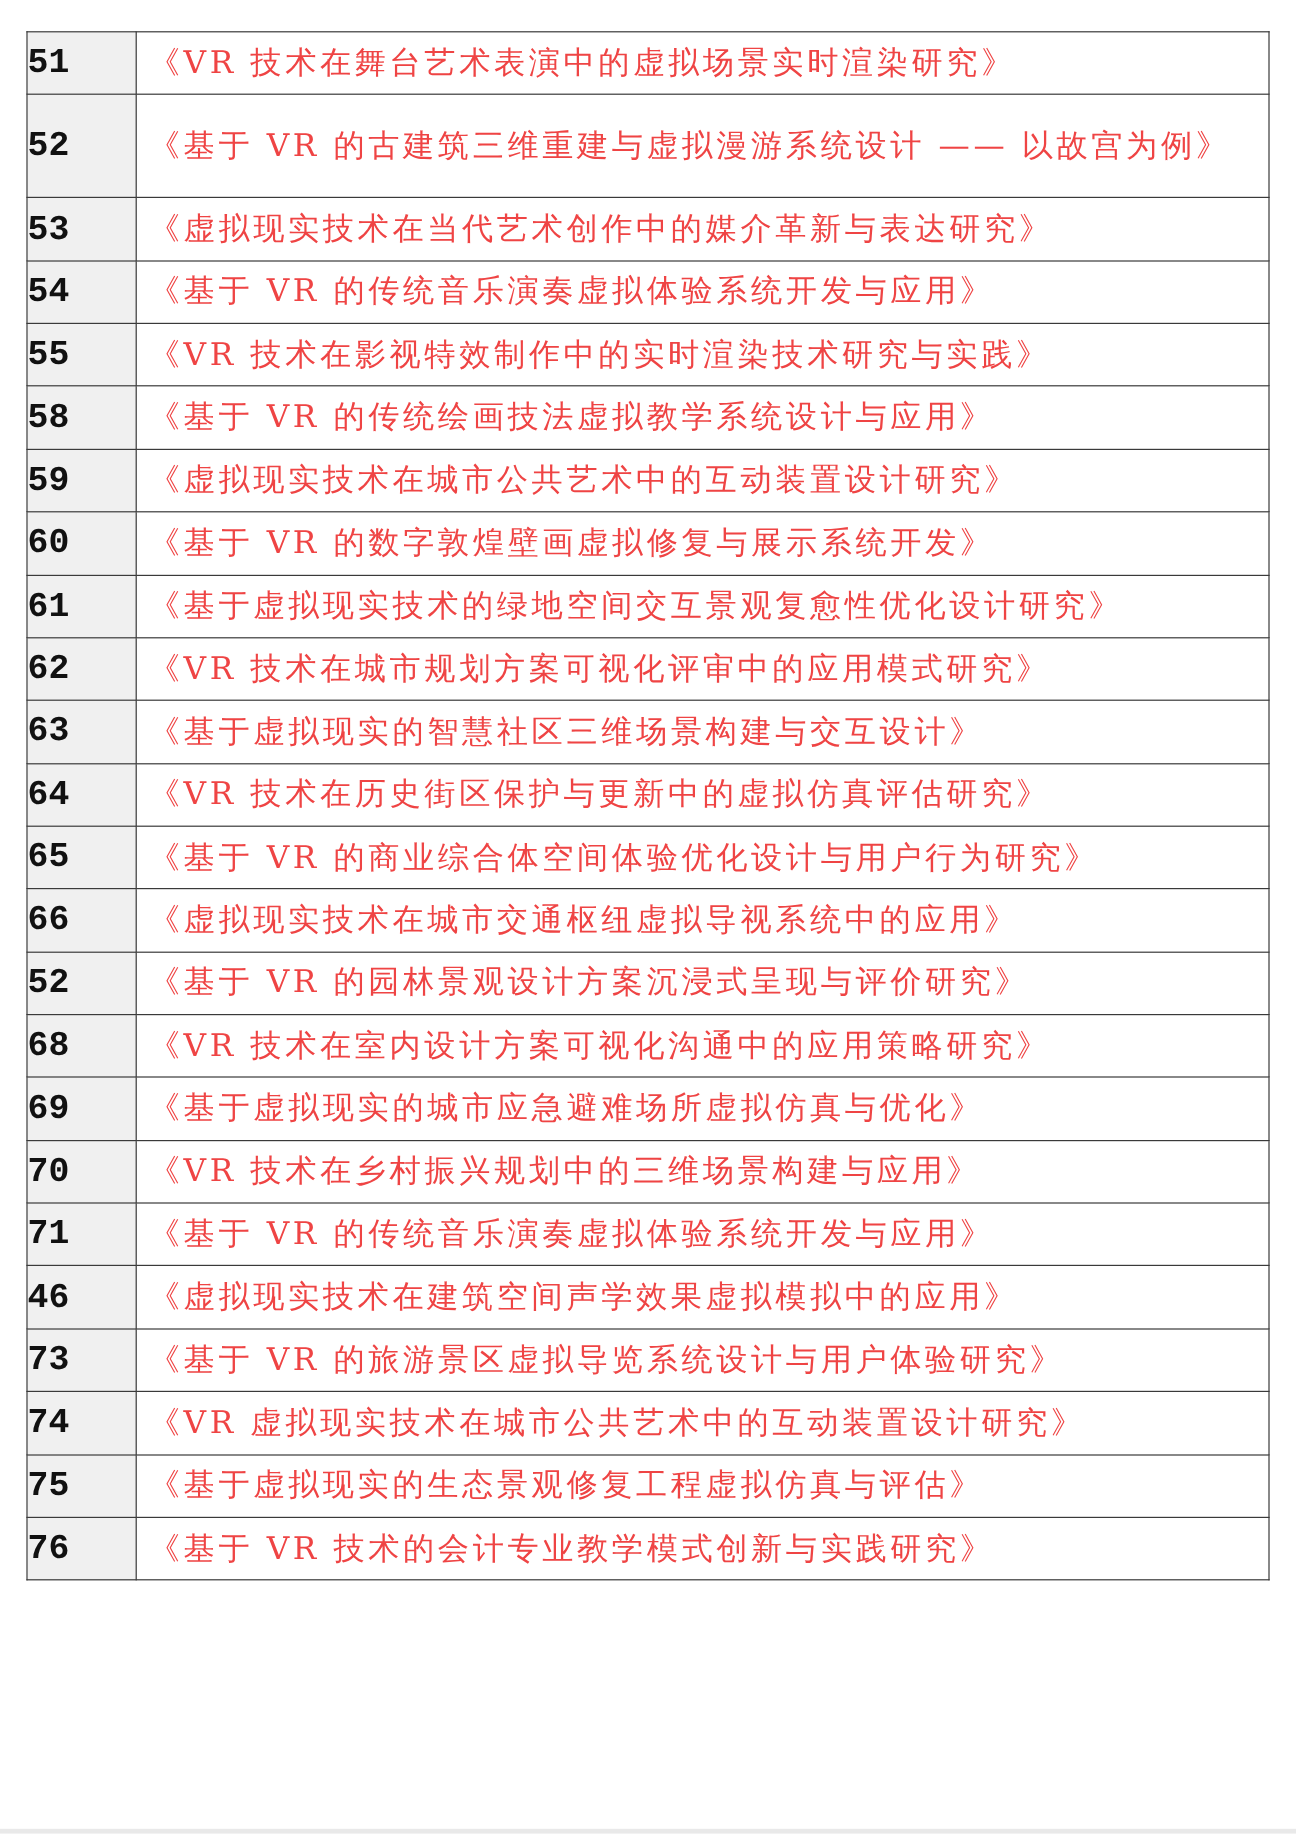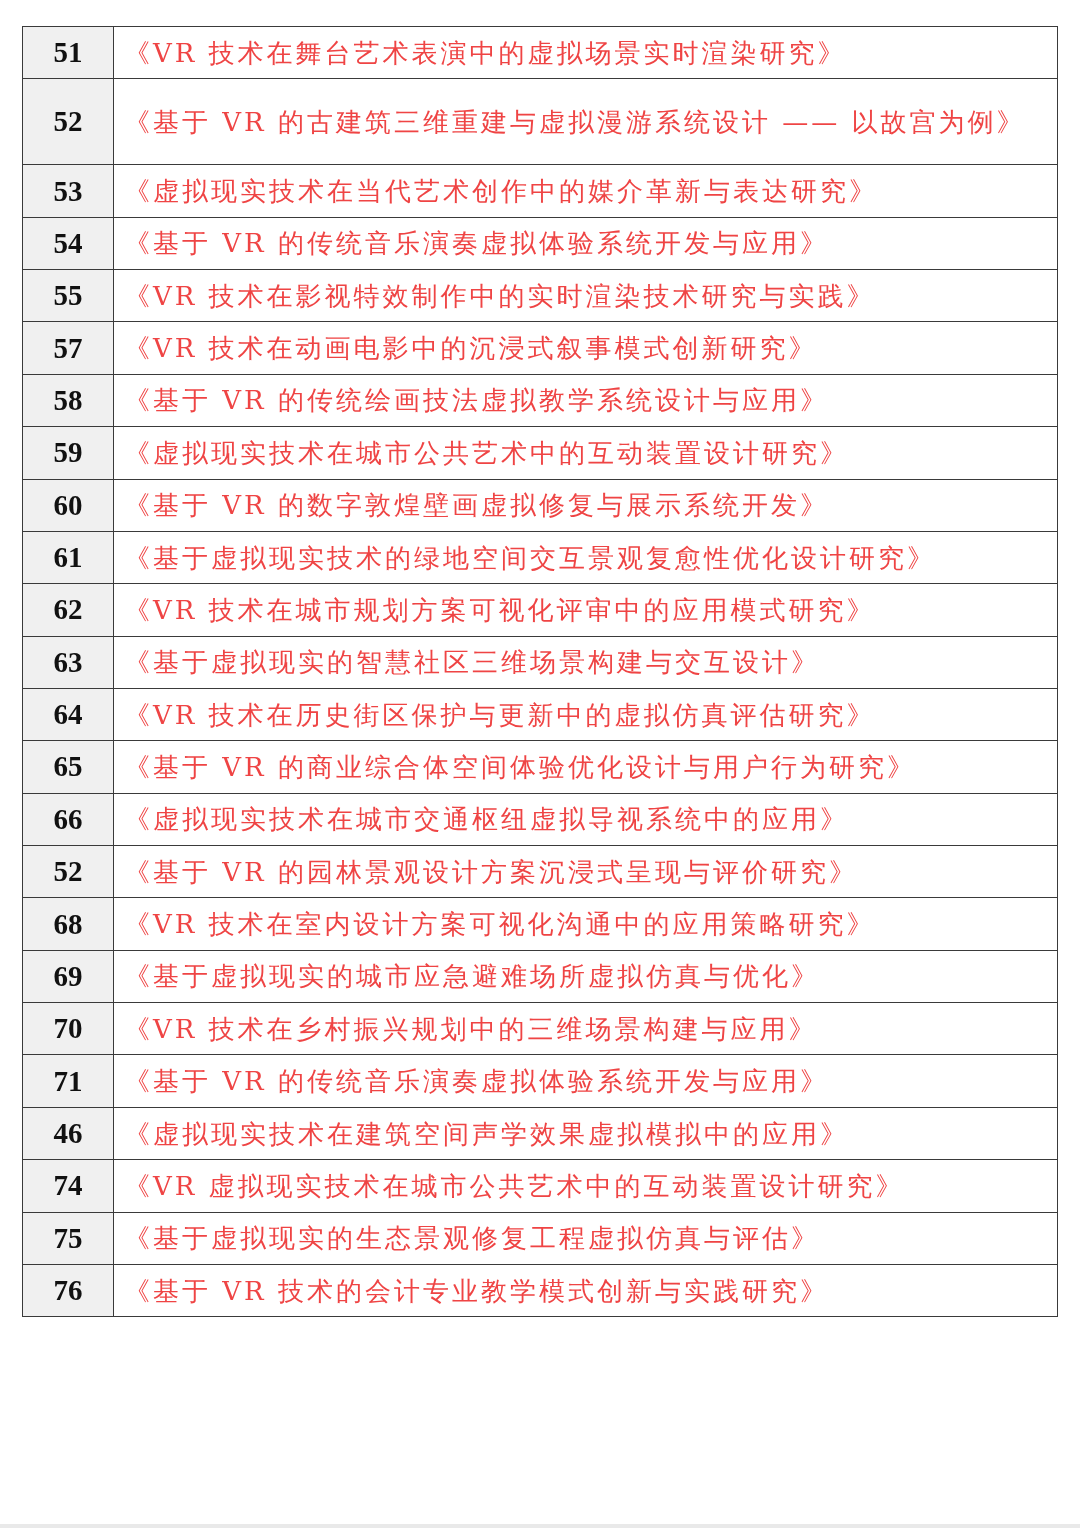--- a/index.html
+++ b/index.html
@@ -8,22 +8,22 @@
     font-family: "DejaVu Serif", "Liberation Serif", serif;
   }
   .page-table {
     position: absolute; left: 22px; top: 26px; width: 1036px;
     border-collapse: collapse; table-layout: fixed;
   }
   .page-table td {
     border: 1.5px solid #3a3a3a; padding: 0; vertical-align: middle;
   }
   .num-cell {
-    width: 90px; background: #f0f0f0; text-align: center;
-    font-family: Liberation Serif, serif;
+    width: 90px; background: #f0f0f0; text-align: left;
+    font-family: Liberation Mono, monospace;
     font-weight: bold; font-size: 29px; color: #111;
   }
   .title-cell {
     padding-left: 10px !important; padding-right: 30px !important;
     font-size: 26px; color: #ef4444; letter-spacing: 3px; line-height: 40px;
   }
   .row { height: 52.36px; }
   .row.tall { height: 86px; }
   .bottom-band {
     position: absolute; left: 0; top: 1524px; width: 1080px; height: 4px; background: #e9e9e9;
@@ -46,24 +46,20 @@
         <td class="num-cell">53</td>
         <td class="title-cell">《虚拟现实技术在当代艺术创作中的媒介革新与表达研究》</td>
       </tr>
       <tr class="row">
         <td class="num-cell">54</td>
         <td class="title-cell">《基于 VR 的传统音乐演奏虚拟体验系统开发与应用》</td>
       </tr>
       <tr class="row">
         <td class="num-cell">55</td>
         <td class="title-cell">《VR 技术在影视特效制作中的实时渲染技术研究与实践》</td>
-      </tr>
-      <tr class="row">
-        <td class="num-cell">57</td>
-        <td class="title-cell">《VR 技术在动画电影中的沉浸式叙事模式创新研究》</td>
       </tr>
       <tr class="row">
         <td class="num-cell">58</td>
         <td class="title-cell">《基于 VR 的传统绘画技法虚拟教学系统设计与应用》</td>
       </tr>
       <tr class="row">
         <td class="num-cell">59</td>
         <td class="title-cell">《虚拟现实技术在城市公共艺术中的互动装置设计研究》</td>
       </tr>
       <tr class="row">
@@ -112,20 +108,24 @@
       </tr>
       <tr class="row">
         <td class="num-cell">71</td>
         <td class="title-cell">《基于 VR 的传统音乐演奏虚拟体验系统开发与应用》</td>
       </tr>
       <tr class="row">
         <td class="num-cell">46</td>
         <td class="title-cell">《虚拟现实技术在建筑空间声学效果虚拟模拟中的应用》</td>
       </tr>
       <tr class="row">
+        <td class="num-cell">73</td>
+        <td class="title-cell">《基于 VR 的旅游景区虚拟导览系统设计与用户体验研究》</td>
+      </tr>
+      <tr class="row">
         <td class="num-cell">74</td>
         <td class="title-cell">《VR 虚拟现实技术在城市公共艺术中的互动装置设计研究》</td>
       </tr>
       <tr class="row">
         <td class="num-cell">75</td>
         <td class="title-cell">《基于虚拟现实的生态景观修复工程虚拟仿真与评估》</td>
       </tr>
       <tr class="row">
         <td class="num-cell">76</td>
         <td class="title-cell">《基于 VR 技术的会计专业教学模式创新与实践研究》</td>

